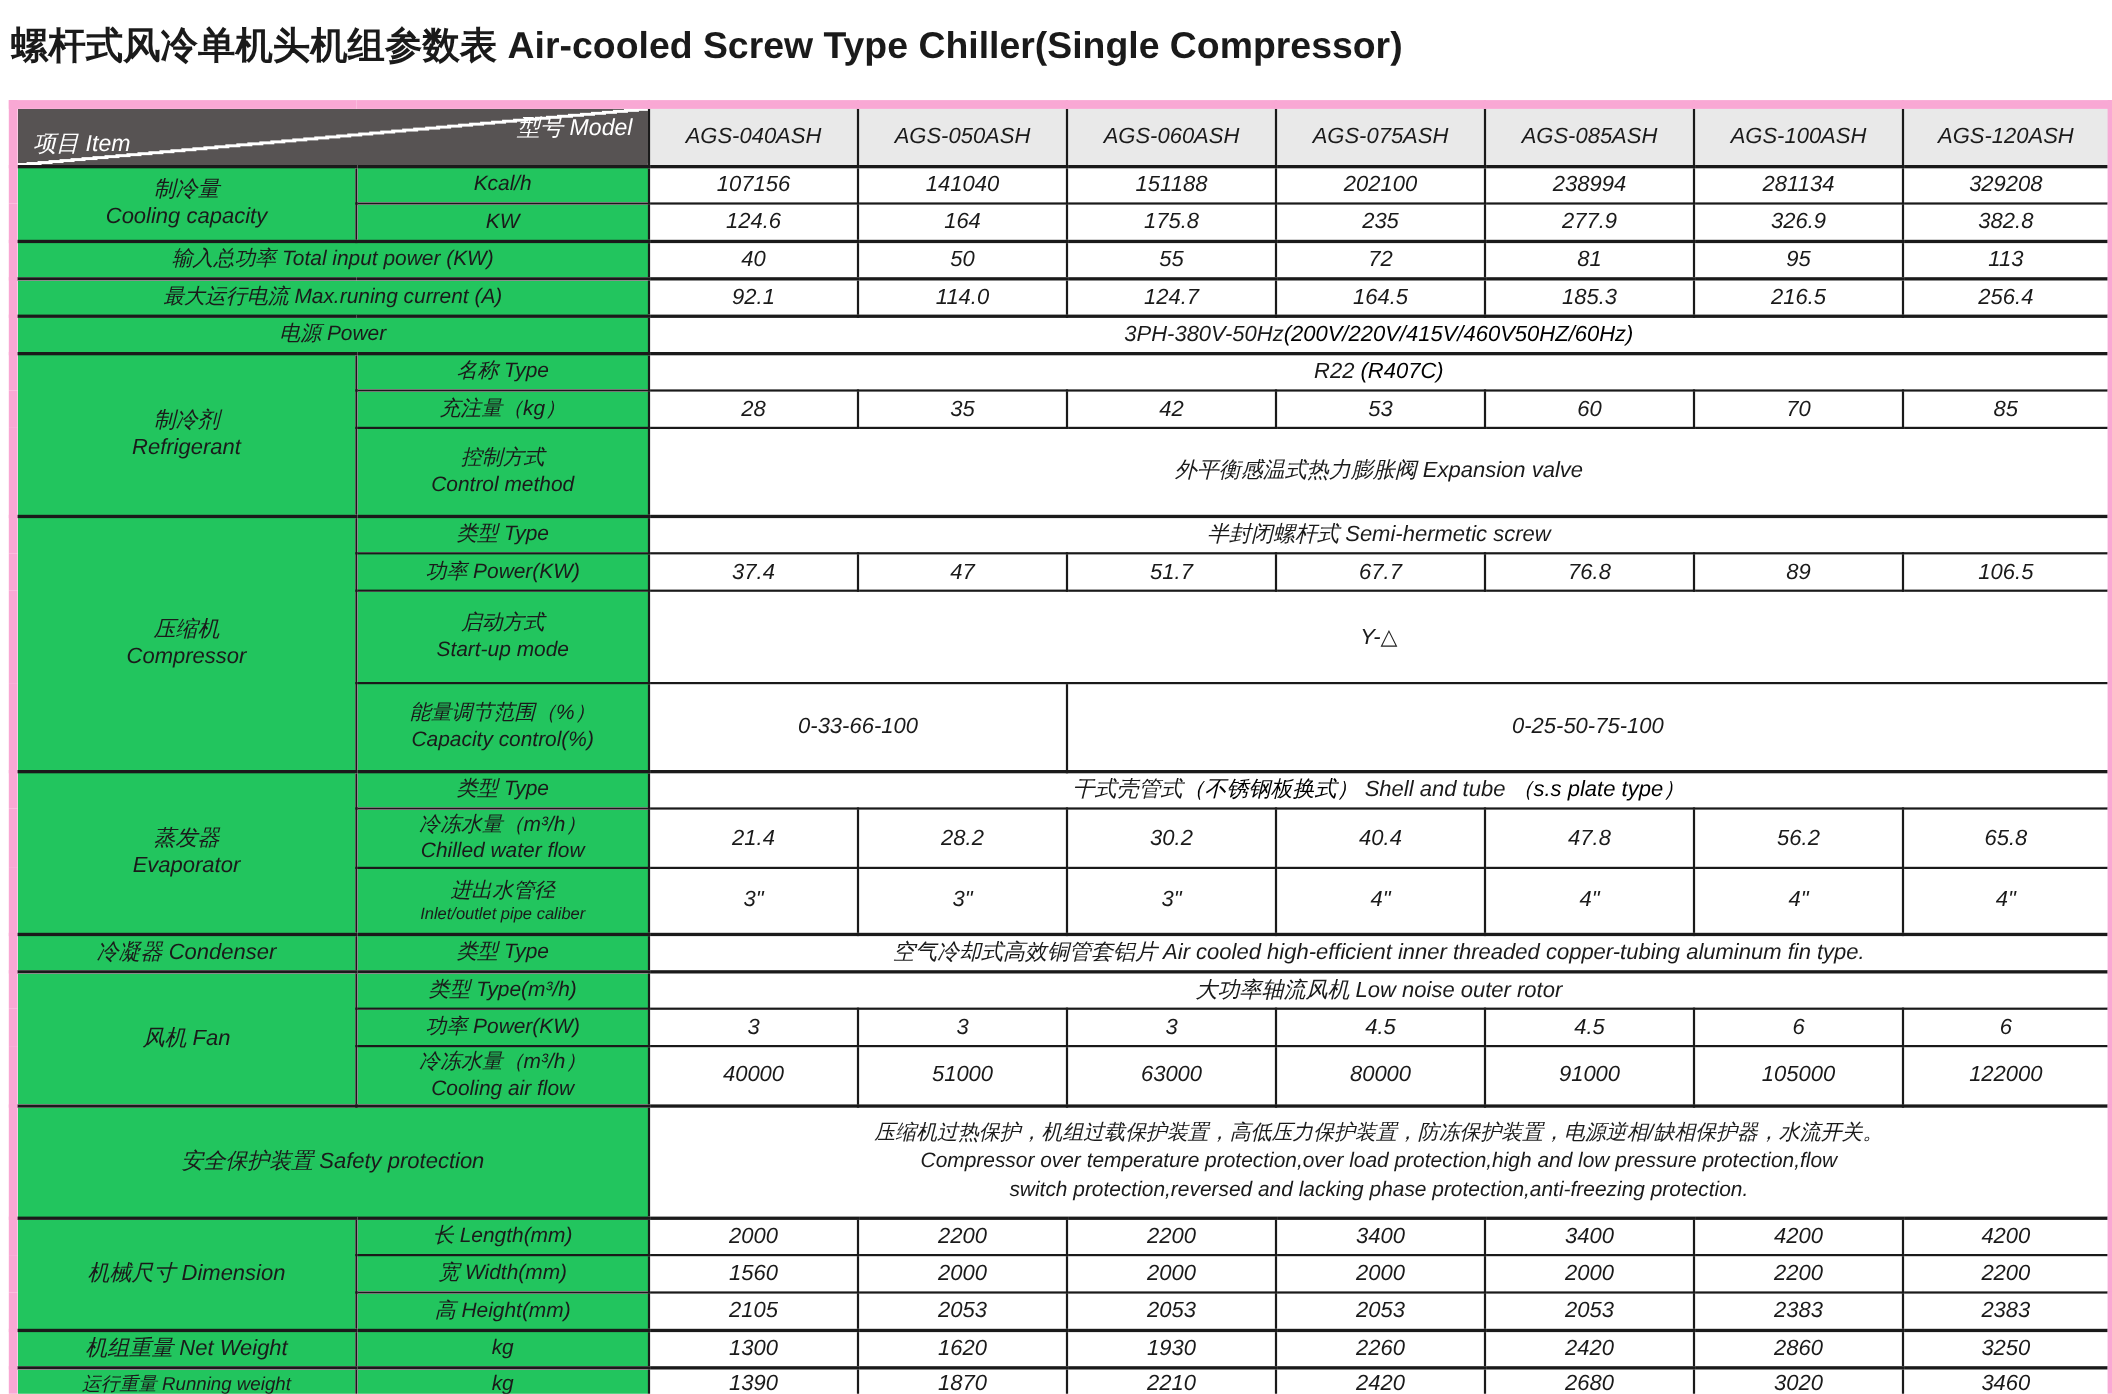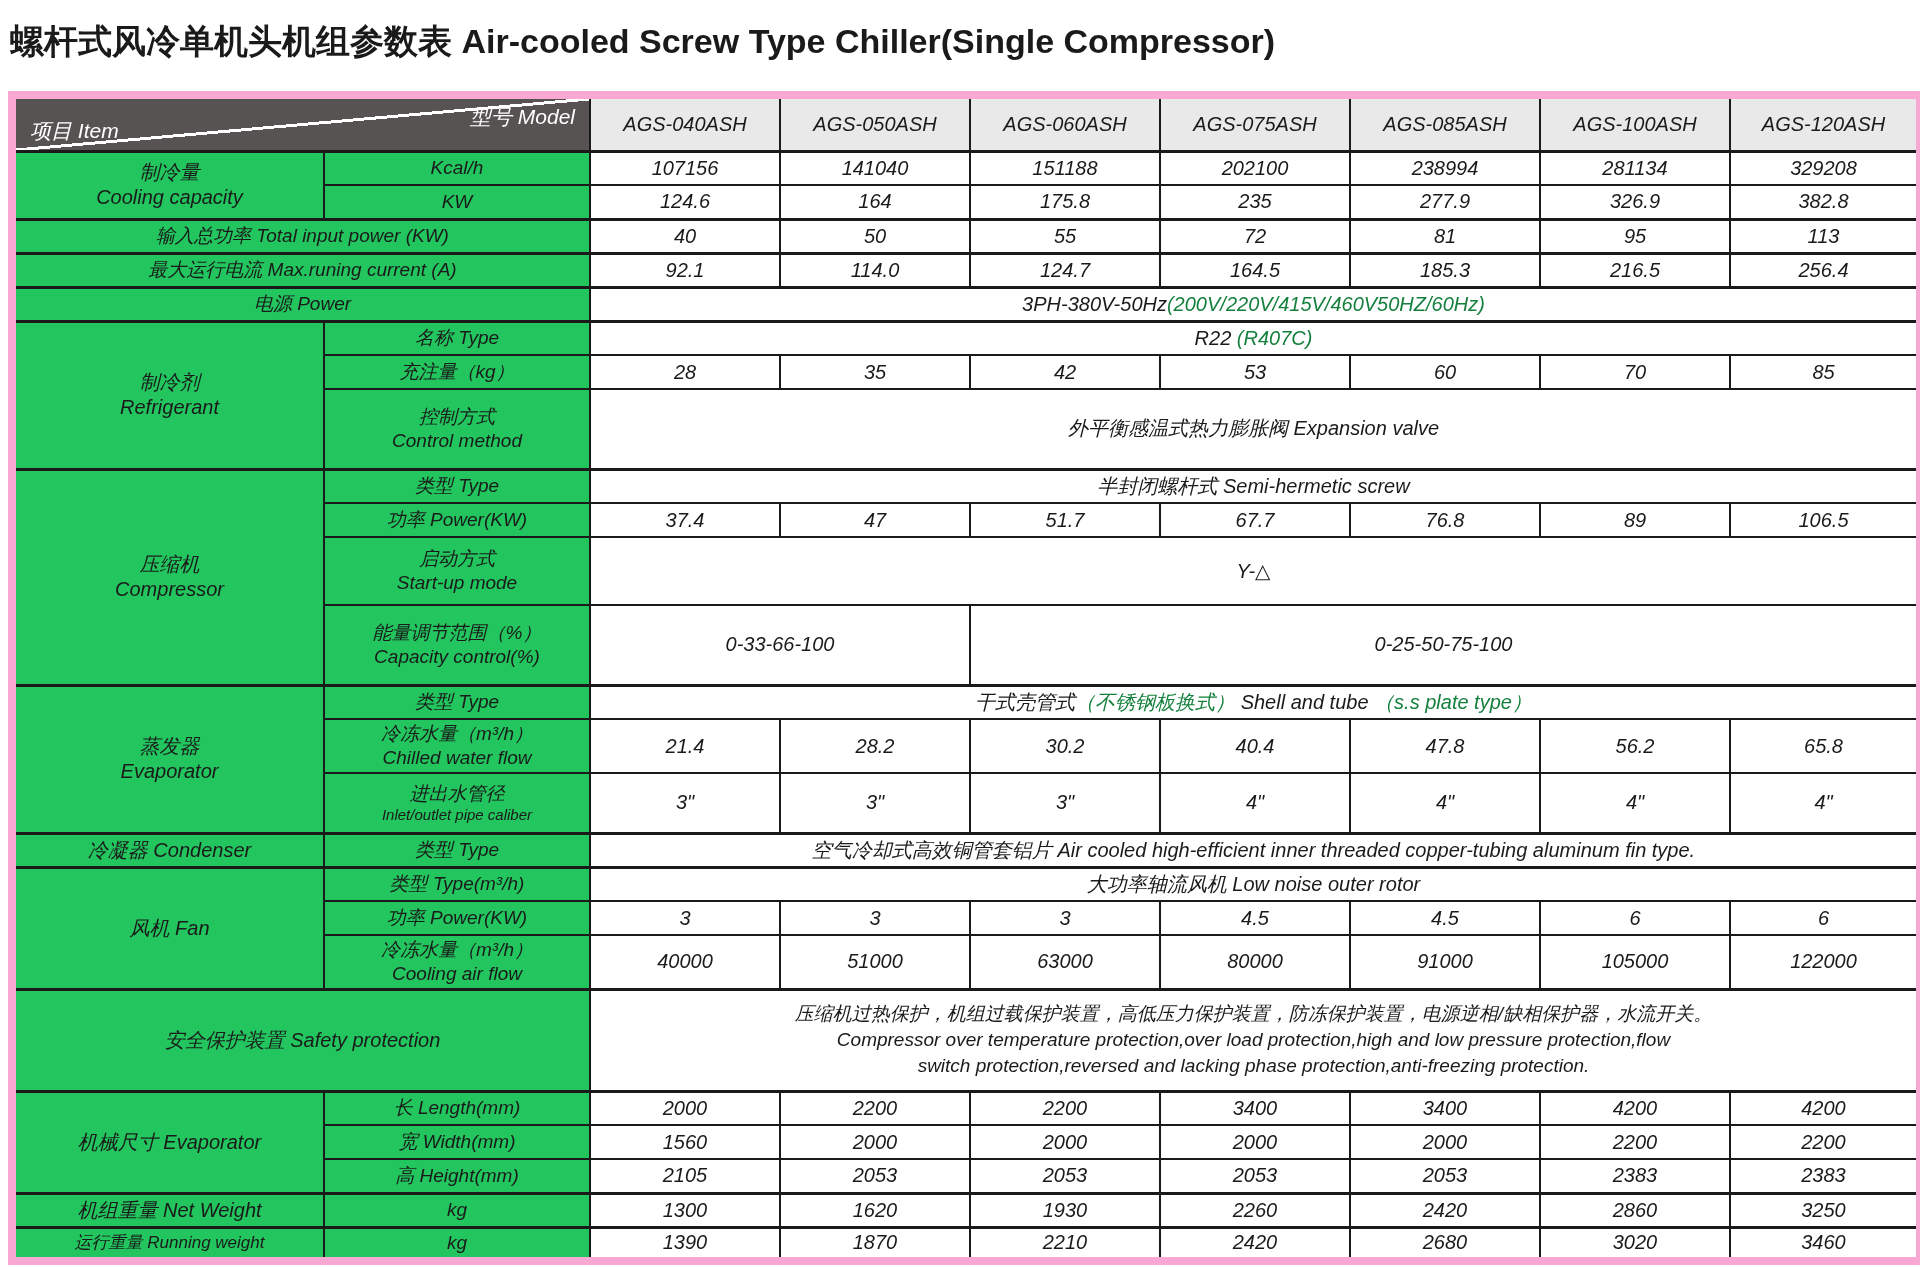--- a/index.html
+++ b/index.html
@@ -17,30 +17,30 @@
     border:8px solid #f9a8d4;
     font-style:italic;
   }
   th,td{
     border:2px solid #1a1a1a;text-align:center;vertical-align:middle;
     padding:1px 4px;font-size:19px;line-height:1.25;overflow:hidden;
   }
   tr{height:34px;}
   tr.rh{height:56px;}
   tr.tall{height:80px;}
-  tr.startup{height:68px;}
+  tr.startup{height:84px;}
   tr.tall2{height:54px;}
   tr.pipe{height:60px;}
   tr.safe{height:102px;}
   tr.sec>td,tr.sec>th{border-top-width:3px;}
   .lab{background:#22c55e;}
   .grp{font-size:20px;}
   .dc{background:#ffffff;font-size:20px;}
   .mh{background:#e9e9e9;font-weight:normal;font-size:20px;}
-  .red{color:#15803d;}
+  .red{color:#000000;}
   .sm{font-size:15px;line-height:1.15;}
   .sm2{font-size:17px;}
   .diag{
     position:relative;background-color:#575353;color:#ffffff;padding:0;
     background-image:linear-gradient(to bottom right,
       transparent 0,transparent calc(50% - 1.5px),
       #ffffff calc(50% - 1.5px),#ffffff calc(50% + 1.5px),
       transparent calc(50% + 1.5px));
   }
   .diag .tl{position:absolute;right:14px;top:5px;font-size:21px;font-weight:normal;}
@@ -270,21 +270,21 @@
     <tr class="sec safe">
       <td class="lab grp" colspan="2">安全保护装置  Safety protection</td>
       <td class="dc safetxt" colspan="7">
         <div>压缩机过热保护，机组过载保护装置，高低压力保护装置，防冻保护装置，电源逆相/缺相保护器，水流开关。</div>
         <div>Compressor over temperature protection,over load protection,high and low pressure protection,flow</div>
         <div>switch protection,reversed and lacking phase protection,anti-freezing protection.</div>
       </td>
     </tr>
 
     <tr class="sec">
-      <td class="lab grp" rowspan="3">机械尺寸  Evaporator</td>
+      <td class="lab grp" rowspan="3">机械尺寸  Dimension</td>
       <td class="lab">长  Length(mm)</td>
     <td class="dc">2000</td>
         <td class="dc">2200</td>
         <td class="dc">2200</td>
         <td class="dc">3400</td>
         <td class="dc">3400</td>
         <td class="dc">4200</td>
         <td class="dc">4200</td>
       </tr>
     <tr>

